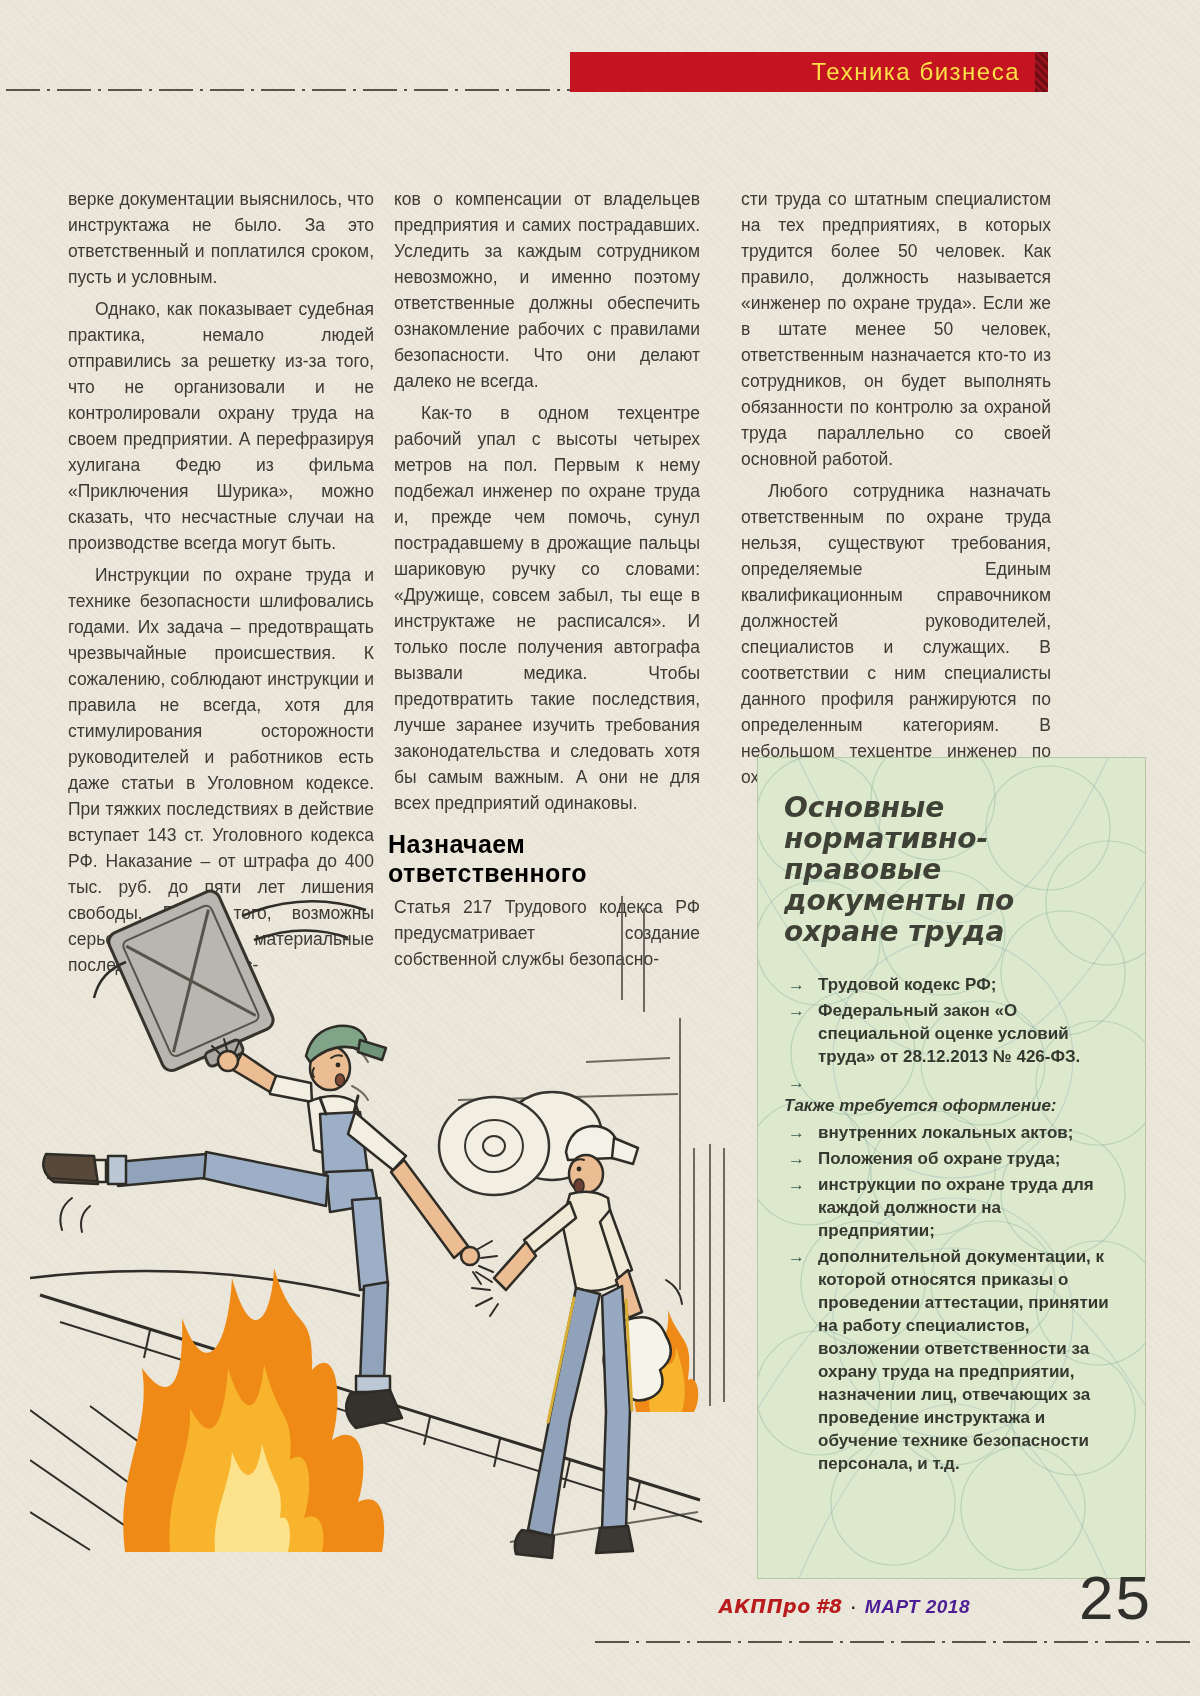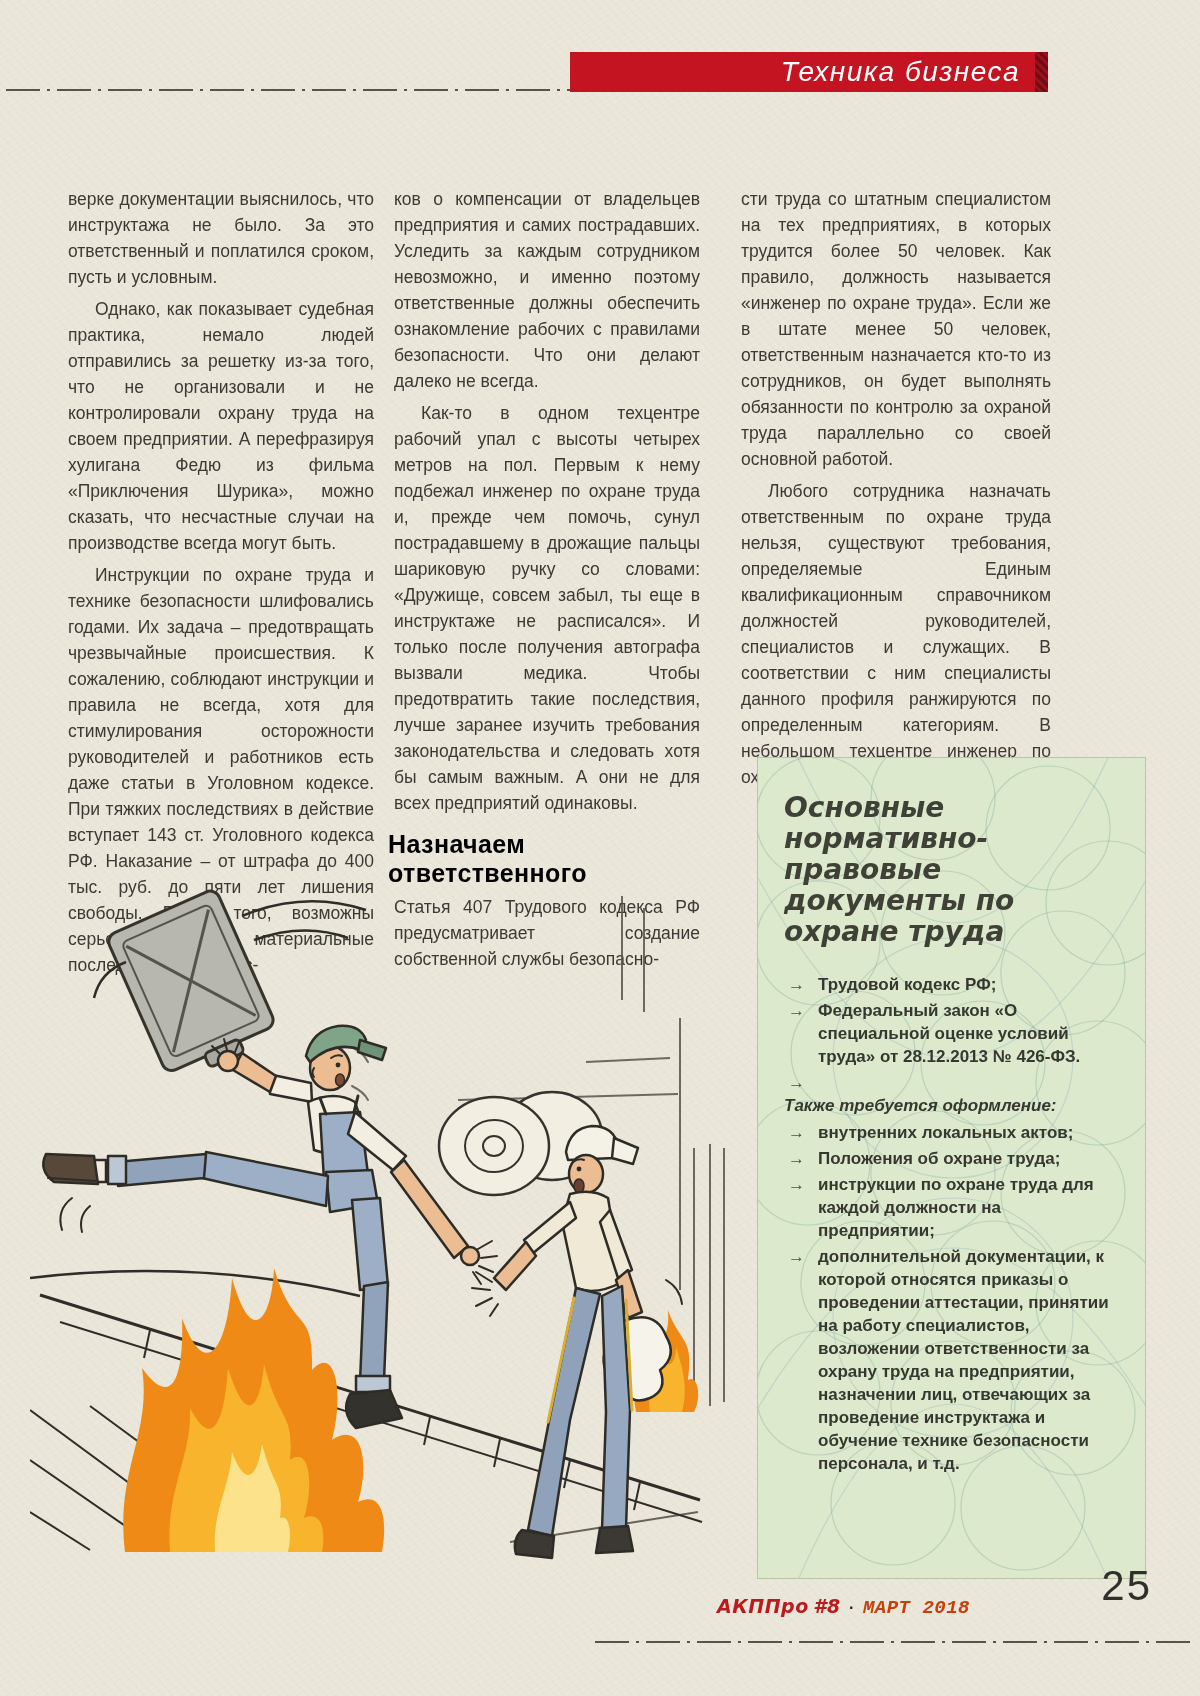--- a/index.html
+++ b/index.html
@@ -28,21 +28,21 @@
     position:absolute;left:570px;top:52px;width:478px;height:40px;
     background:#c41421;z-index:2;
     display:flex;align-items:center;justify-content:flex-end;
     padding-right:28px;box-sizing:border-box;
   }
   .banner-cap{
     position:absolute;right:0;top:0;bottom:0;width:13px;
     background:repeating-linear-gradient(45deg,#6f0d15 0 3px,#9c121c 3px 6px);
   }
   .banner-text{
-    color:#ffffff;font-style:italic;font-size:28px;letter-spacing:1.5px;
+    color:#fde047;font-size:24px;letter-spacing:1.5px;
   }
   
   .col{position:absolute;top:180px;width:318px;font-size:17.5px;line-height:26px;text-align:justify;}
   .col p{margin:6px;}
   .col p.indent{text-indent:27px;}
   .col1{left:62px;}
   .col2{left:388px;}
   .col3{left:735px;width:322px;}
   .subhead{
     margin:14px 0 6px 0;
@@ -75,24 +75,24 @@
   }
   
   .illust{position:absolute;left:30px;top:850px;width:700px;height:715px;}
   
   .footer{
     position:absolute;left:590px;top:1595px;width:380px;
     text-align:right;white-space:nowrap;
   }
   .brand,.issue{font-family:"DejaVu Sans",sans-serif;font-style:italic;font-weight:bold;font-size:19px;color:#b91c1c;letter-spacing:.5px;}
   .sep{color:#1f1f1c;font-weight:bold;margin:0 4px;}
-  .date{font-family:Liberation Mono, monospace;font-style:italic;font-weight:bold;font-size:19px;color:#c2410c;letter-spacing:.5px;}
+  .date{font-family:Liberation Sans, sans-serif;font-style:italic;font-weight:bold;font-size:19px;color:#4c1d95;letter-spacing:.5px;}
   .pagenum{
     position:absolute;right:48px;top:1562px;
-    font-size:42px;font-weight:400;color:#2f2f2b;letter-spacing:2px;
+    font-size:62px;font-weight:400;color:#2f2f2b;letter-spacing:2px;
   }
 </style>
 </head>
 <body>
 
 <div class="page">
   <div class="texture"></div>
 
   <div class="rule-top"></div>
   <div class="banner">
@@ -103,21 +103,21 @@
   <div class="col col1">
     <p>верке документации выяснилось, что инструктажа не было. За это ответственный и поплатился сроком, пусть и условным.</p>
     <p class="indent">Однако, как показывает судебная практика, немало людей отправились за решетку из-за того, что не организовали и не контролировали охрану труда на своем предприятии. А перефразируя хулигана Федю из фильма «Приключения Шурика», можно сказать, что несчастные случаи на производстве всегда могут быть.</p>
     <p class="indent">Инструкции по охране труда и технике безопасности шлифовались годами. Их задача – предотвращать чрезвычайные происшествия. К сожалению, соблюдают инструкции и правила не всегда, хотя для стимулирования осторожности руководителей и работников есть даже статьи в Уголовном кодексе. При тяжких последствиях в действие вступает 143 ст. Уголовного кодекса РФ. Наказание – от штрафа до 400 тыс. руб. до пяти лет лишения свободы. Более того, возможны серьезные материальные последствия в виде ис-</p>
   </div>
 
   <div class="col col2">
     <p>ков о компенсации от владельцев предприятия и самих пострадавших. Уследить за каждым сотрудником невозможно, и именно поэтому ответственные должны обеспечить ознакомление рабочих с правилами безопасности. Что они делают далеко не всегда.</p>
     <p class="indent">Как-то в одном техцентре рабочий упал с высоты четырех метров на пол. Первым к нему подбежал инженер по охране труда и, прежде чем помочь, сунул пострадавшему в дрожащие пальцы шариковую ручку со словами: «Дружище, совсем забыл, ты еще в инструктаже не расписался». И только после получения автографа вызвали медика. Чтобы предотвратить такие последствия, лучше заранее изучить требования законодательства и следовать хотя бы самым важным. А они не для всех предприятий одинаковы.</p>
     <h2 class="subhead">Назначаем ответственного</h2>
-    <p>Статья 407 Трудового кодекса РФ предусматривает создание собственной службы безопасно-</p>
+    <p>Статья 217 Трудового кодекса РФ предусматривает создание собственной службы безопасно-</p>
   </div>
 
   <div class="col col3">
     <p>сти труда со штатным специалистом на тех предприятиях, в которых трудится более 50 человек. Как правило, должность называется «инженер по охране труда». Если же в штате менее 50 человек, ответственным назначается кто-то из сотрудников, он будет выполнять обязанности по контролю за охраной труда параллельно со своей основной работой.</p>
     <p class="indent">Любого сотрудника назначать ответственным по охране труда нельзя, существуют требования, определяемые Единым квалификационным справочником должностей руководителей, специалистов и служащих. В соответствии с ним специалисты данного профиля ранжируются по определенным категориям. В небольшом техцентре инженер по охране труда должен иметь</p>
   </div>
 
   <aside class="infobox">
     <svg class="watermark" viewBox="0 0 389 822" width="389" height="822">
       <g fill="none" stroke="rgba(100,155,140,0.30)" stroke-width="1.2">

